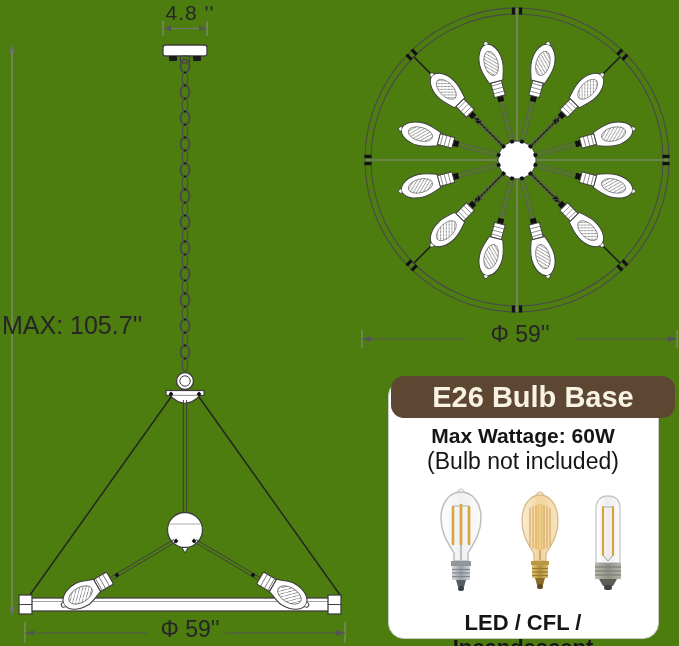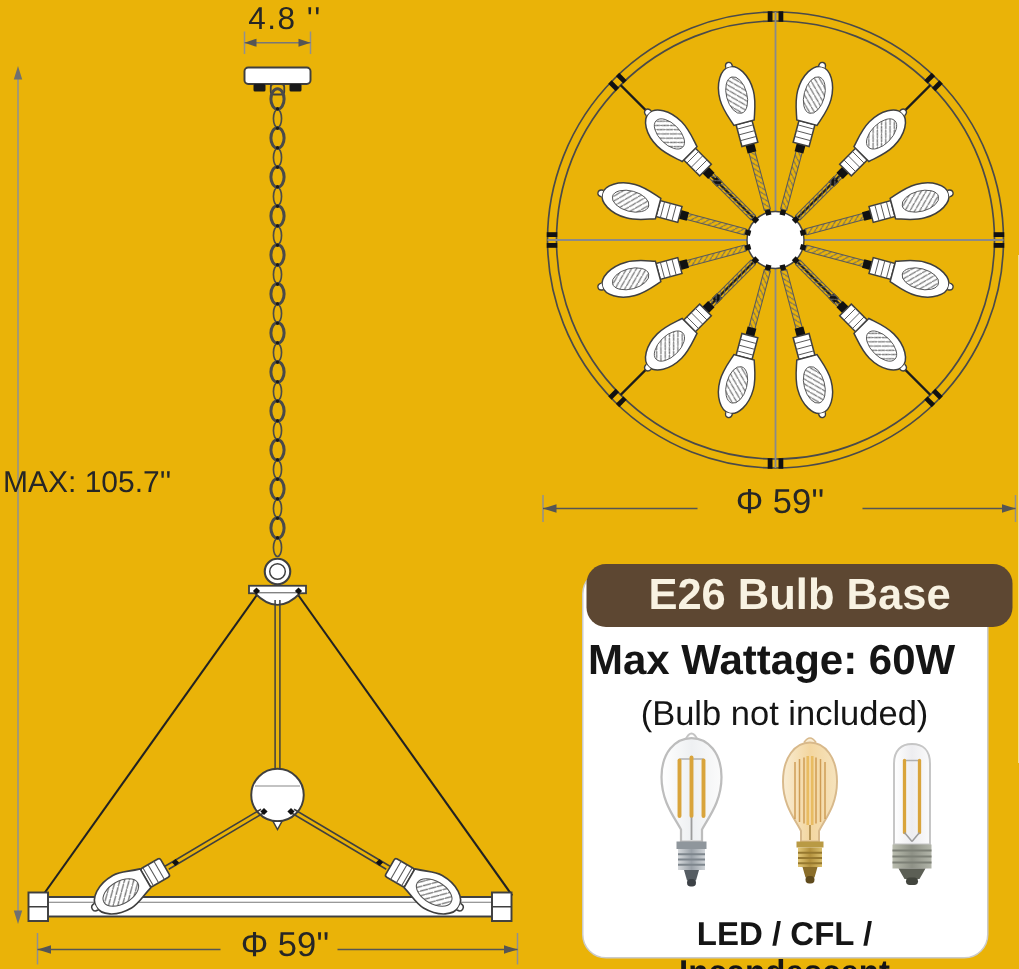--- a/index.html
+++ b/index.html
@@ -1,32 +1,32 @@
 <!DOCTYPE html>
 <html><head>
 <meta charset="utf-8">
 <style>
   html,body{margin:0;padding:0;background:#fff;}
   #stage{
-    position:relative;width:679px;height:646px;background:#eab308;
+    position:relative;width:679px;height:646px;background:#4d7c0f;
     font-family:"Liberation Sans",sans-serif;color:#262626;overflow:hidden;
   }
   .abs{position:absolute;}
   .lbl{position:absolute;line-height:1.15;}
   .dim-top{left:146px;top:1px;width:88px;text-align:center;font-size:21px;letter-spacing:1px;}
   .adj{left:2px;top:254px;font-size:21px;}
   .min{left:2px;top:284px;font-size:21px;white-space:pre;}
-  .max{left:2px;top:311px;font-size:20px;white-space:pre;}
+  .max{left:2px;top:311px;font-size:25px;white-space:pre;}
   .dia-side{left:140px;top:616px;width:100px;text-align:center;font-size:23px;}
   .dia-top{left:466px;top:321px;width:108px;text-align:center;font-size:23px;}
   .info-box{left:388px;top:380px;width:269px;height:257px;border:1.5px solid #cbcbcb;border-radius:16px;background:#fff;}
   .info-header{left:391px;top:376px;width:284px;height:42px;background:#5d4732;border-radius:13px;
     display:flex;align-items:center;justify-content:center;font-size:29px;font-weight:bold;color:#f8f2e2;}
-  .wattage{left:392px;top:424px;width:262px;font-size:28px;font-weight:bold;color:#151515;}
-  .note{left:392px;top:462px;width:262px;text-align:center;font-size:23px;color:#151515;}
+  .wattage{left:392px;top:424px;width:262px;text-align:center;font-size:21px;font-weight:bold;color:#151515;}
+  .note{left:392px;top:448px;width:262px;text-align:center;font-size:23px;color:#151515;}
   .types{left:392px;top:610px;width:262px;text-align:center;font-size:22px;font-weight:bold;color:#151515;}
   svg{display:block;}
 </style>
 </head>
 <body>
 
 <div id="stage">
 
   <svg class="abs" style="left:0;top:0" width="360" height="646" viewBox="0 0 360 646">
     <defs>

